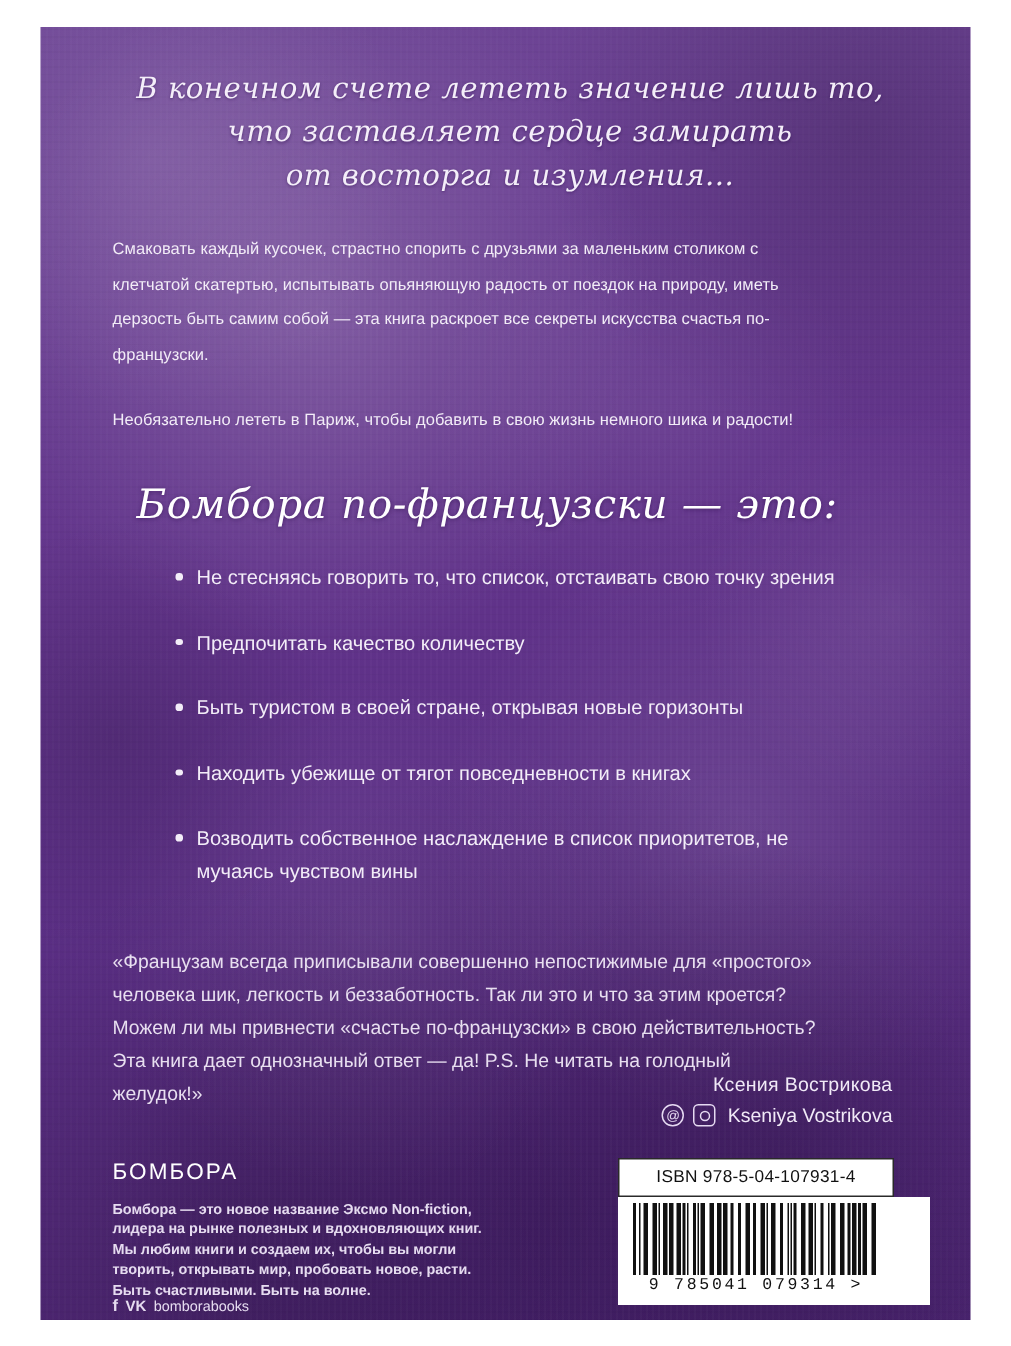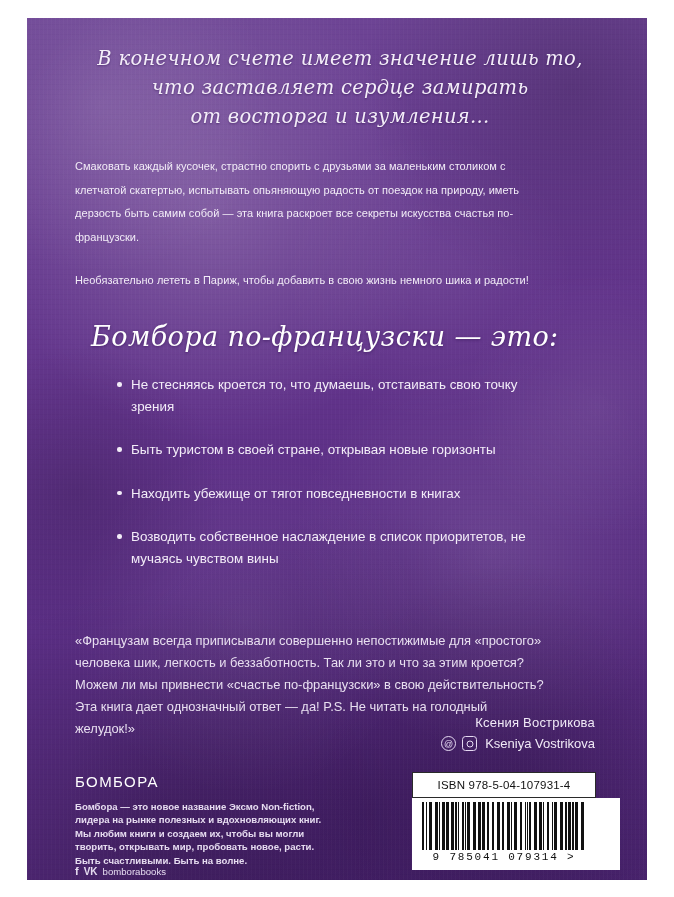--- a/index.html
+++ b/index.html
@@ -292,32 +292,33 @@
   }
 </style>
 </head>
 <body>
 
 <div class="page">
   <div class="cover">
     <div class="content">
 
       <div class="headline">
-        <span class="l1">В конечном счете имеет значение лишь то,</span>
+        <span class="l1">В конечном счете лететь значение лишь то,</span>
         <span class="l2">что заставляет сердце замирать</span>
         <span class="l3">от восторга и изумления...</span>
       </div>
 
       <p class="para para-1">Смаковать каждый кусочек, страстно спорить с друзьями за маленьким столиком с клетчатой скатертью, испытывать опьяняющую радость от поездок на природу, иметь дерзость быть самим собой — эта книга раскроет все секреты искусства счастья по-французски.</p>
       <p class="para para-2">Необязательно лететь в Париж, чтобы добавить в свою жизнь немного шика и радости!</p>
 
       <div class="section-title">Бомбора по-французски — это:</div>
 
       <ul class="bullets">
-        <li>Не стесняясь кроется то, что думаешь, отстаивать свою точку зрения</li>
+        <li>Не стесняясь говорить то, что список, отстаивать свою точку зрения</li>
+        <li>Предпочитать качество количеству</li>
         <li>Быть туристом в своей стране, открывая новые горизонты</li>
         <li>Находить убежище от тягот повседневности в книгах</li>
         <li>Возводить собственное наслаждение в список приоритетов, не мучаясь чувством вины</li>
       </ul>
 
       <p class="quote">«Французам всегда приписывали совершенно непостижимые для «простого» человека шик, легкость и беззаботность. Так ли это и что за этим кроется? Можем ли мы привнести «счастье по-французски» в свою действительность? Эта книга дает однозначный ответ — да! P.S. Не читать на голодный желудок!»</p>
 
       <div class="author-name">Ксения Вострикова</div>
       <div class="author-social">
         <span class="soc-ico circle-at"></span>

